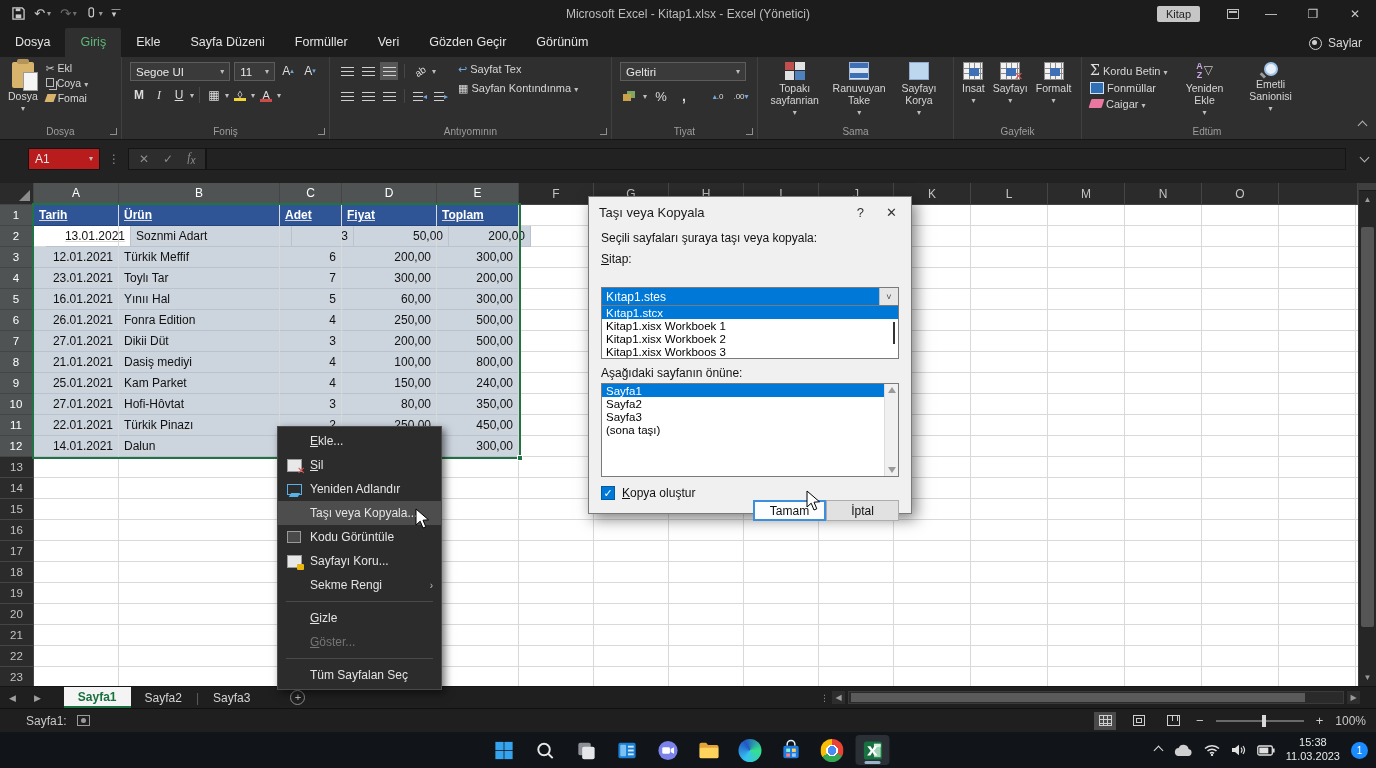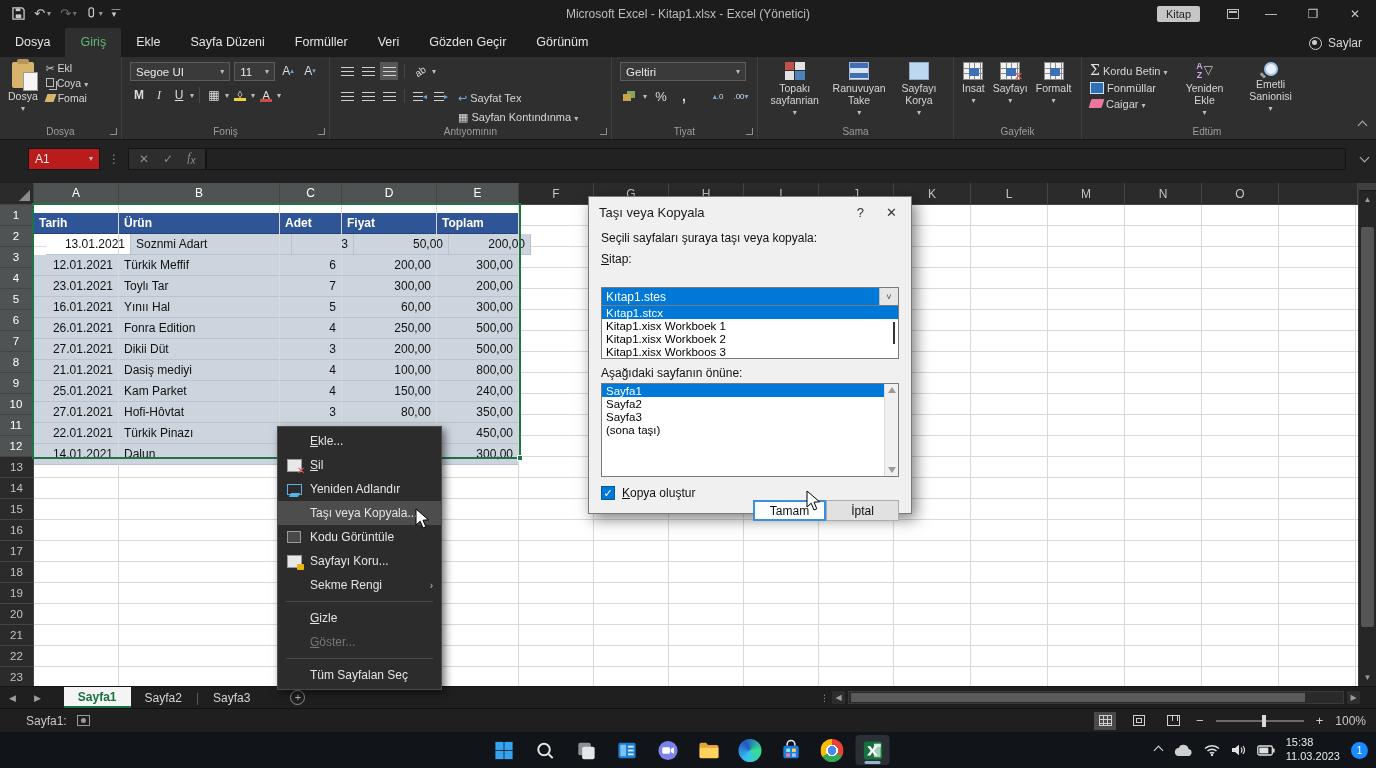--- a/index.html
+++ b/index.html
@@ -82,21 +82,21 @@
   .corner { position:absolute; left:0; top:0; width:34px; height:22px; background:#2b2b2b; border-right:1px solid #454545; border-bottom:1px solid #454545; }
   .corner:after { content:""; position:absolute; right:3px; bottom:3px; border-left:11px solid transparent; border-bottom:11px solid #8b8b8b; }
   .colheads { position:absolute; left:34px; top:0; right:0; height:22px; display:flex; background:#2b2b2b; }
   .ch { height:22px; border-right:1px solid #454545; border-bottom:1px solid #454545; display:flex; align-items:center; justify-content:center; color:#c3c3c3; font-size:12px; background:#2b2b2b; }
   .ch.sel { background:#505354; color:#fff; border-bottom:2px solid #1e8e4e; }
   .rowheads { position:absolute; left:0; top:22px; width:34px; bottom:0; background:#2b2b2b; }
   .rh { height:21px; border-right:1px solid #454545; border-bottom:1px solid #454545; display:flex; align-items:center; justify-content:center; color:#c3c3c3; font-size:11.5px; background:#2b2b2b; }
   .rh.sel { background:#505354; color:#fff; border-right:2px solid #1e8e4e; }
   .cells { position:absolute; left:34px; top:22px; right:0; bottom:0; background:repeating-linear-gradient(to bottom,transparent 0 20px,#d9d9d9 20px 21px),#fff; }
   .vline { position:absolute; top:0; bottom:0; width:1px; background:#d9d9d9; }
-  .tbl { position:absolute; left:0; top:8px; }
+  .tbl { position:absolute; left:0; top:0;text-decoration:underline; }
   .trow { display:flex; }
   .tc { height:21px; font-size:12px; padding:0 5px; display:flex; align-items:center; border-right:1px solid #b9c2cd; border-bottom:1px solid #b9c2cd; background:#ccd4de; color:#111; overflow:hidden; white-space:nowrap; }
   .tc.hd { background:#2f5597; color:#fff; font-weight:bold; border-right:1px solid #49699f; border-bottom:1px solid #24437c; }
   .tc.num { justify-content:flex-end; }
   .tc.active { background:#fff; }
   .selborder { position:absolute; left:-2px; top:-2px; width:489px; height:256px; border:2px solid #217346; pointer-events:none; }
   .selborder .handle { position:absolute; right:-4px; bottom:-4px; width:6px; height:6px; background:#217346; border:1px solid #fff; }
 
   
   .vscroll { position:absolute; top:183px; right:0; width:18px; height:503px; background:#262626; border-left:1px solid #3a3a3a; z-index:2; }
@@ -133,21 +133,21 @@
 
   
   .taskbar { position:absolute; top:732px; left:0; right:0; height:36px; background:#111418; display:flex; align-items:center; z-index:10; }
   .tb-center { position:absolute; left:50%; transform:translateX(-50%); display:flex; gap:7px; }
   .tbicon { width:34px; height:30px; border-radius:4px; display:flex; align-items:center; justify-content:center; position:relative; }
   .tbicon svg, .tbicon .cic { width:23px; height:23px; }
   .tbicon.active { background:#2b3036; }
   .tbicon.active:after { content:""; position:absolute; bottom:1px; left:9px; width:16px; height:3px; border-radius:2px; background:#98b4c9; }
   .cic { border-radius:50%; }
   .tray { position:absolute; right:8px; display:flex; align-items:center; gap:11px; height:100%; }
-  .clock { text-align:left; font-size:11px; line-height:1.25; color:#e8e8e8; }
+  .clock { text-align:center; font-size:11px; line-height:1.25; color:#e8e8e8; }
   .badge { width:17px; height:17px; border-radius:50%; background:#1a8cff; color:#fff; font-size:10px; display:flex; align-items:center; justify-content:center; }
   .trayglyph { color:#e0e0e0; }
 
   
   .cmenu { position:absolute; left:277px; top:426px; width:165px; background:#2c2c2c; border:1px solid #4a4a4a; box-shadow:3px 3px 8px rgba(0,0,0,.55); z-index:30; padding:2px 0; }
   .mi { height:24px; display:flex; align-items:center; font-size:12px; color:#e4e4e4; padding:0 8px 0 6px; position:relative; }
   .mi .mic { width:20px; height:16px; margin-right:6px; display:flex; align-items:center; justify-content:center; }
   .mi.hl { background:#4d4d4d; }
   .mi.dis { color:#757575; }
   .mi .sub { margin-left:auto; color:#bdbdbd; font-size:10px; }
@@ -325,21 +325,21 @@
         <span class="ribtn">
             <span class="alines" style="width:10px;"></span>
             <span style="color:#6fa8dc;font-size:8px;">◂</span>
           </span>
         <span class="ribtn">
             <span class="alines" style="width:10px;"></span>
             <span style="color:#6fa8dc;font-size:8px;">▸</span>
           </span>
       </div>
     </div>
-    <div style="display:flex;flex-direction:column;gap:6px;font-size:11px;padding-top:1px;margin-top:29px;">
+    <div style="display:flex;flex-direction:column;gap:6px;font-size:11px;padding-top:1px;">
       <span><span style="color:#6fa8dc;">↩</span> <span>Sayfat Tex</span></span>
       <span><span>▦</span> <span>Sayfan Kontındınma</span> <span class="chev">▾</span></span>
     </div>
     <div class="glabel">Antıyomının</div>
     <div class="launcher"></div>
   </div>
 
   <div class="rgroup" style="width:146px;flex-direction:column;gap:6px;">
     <div class="combo" style="width:126px;">
         <span>Geltiri</span>

